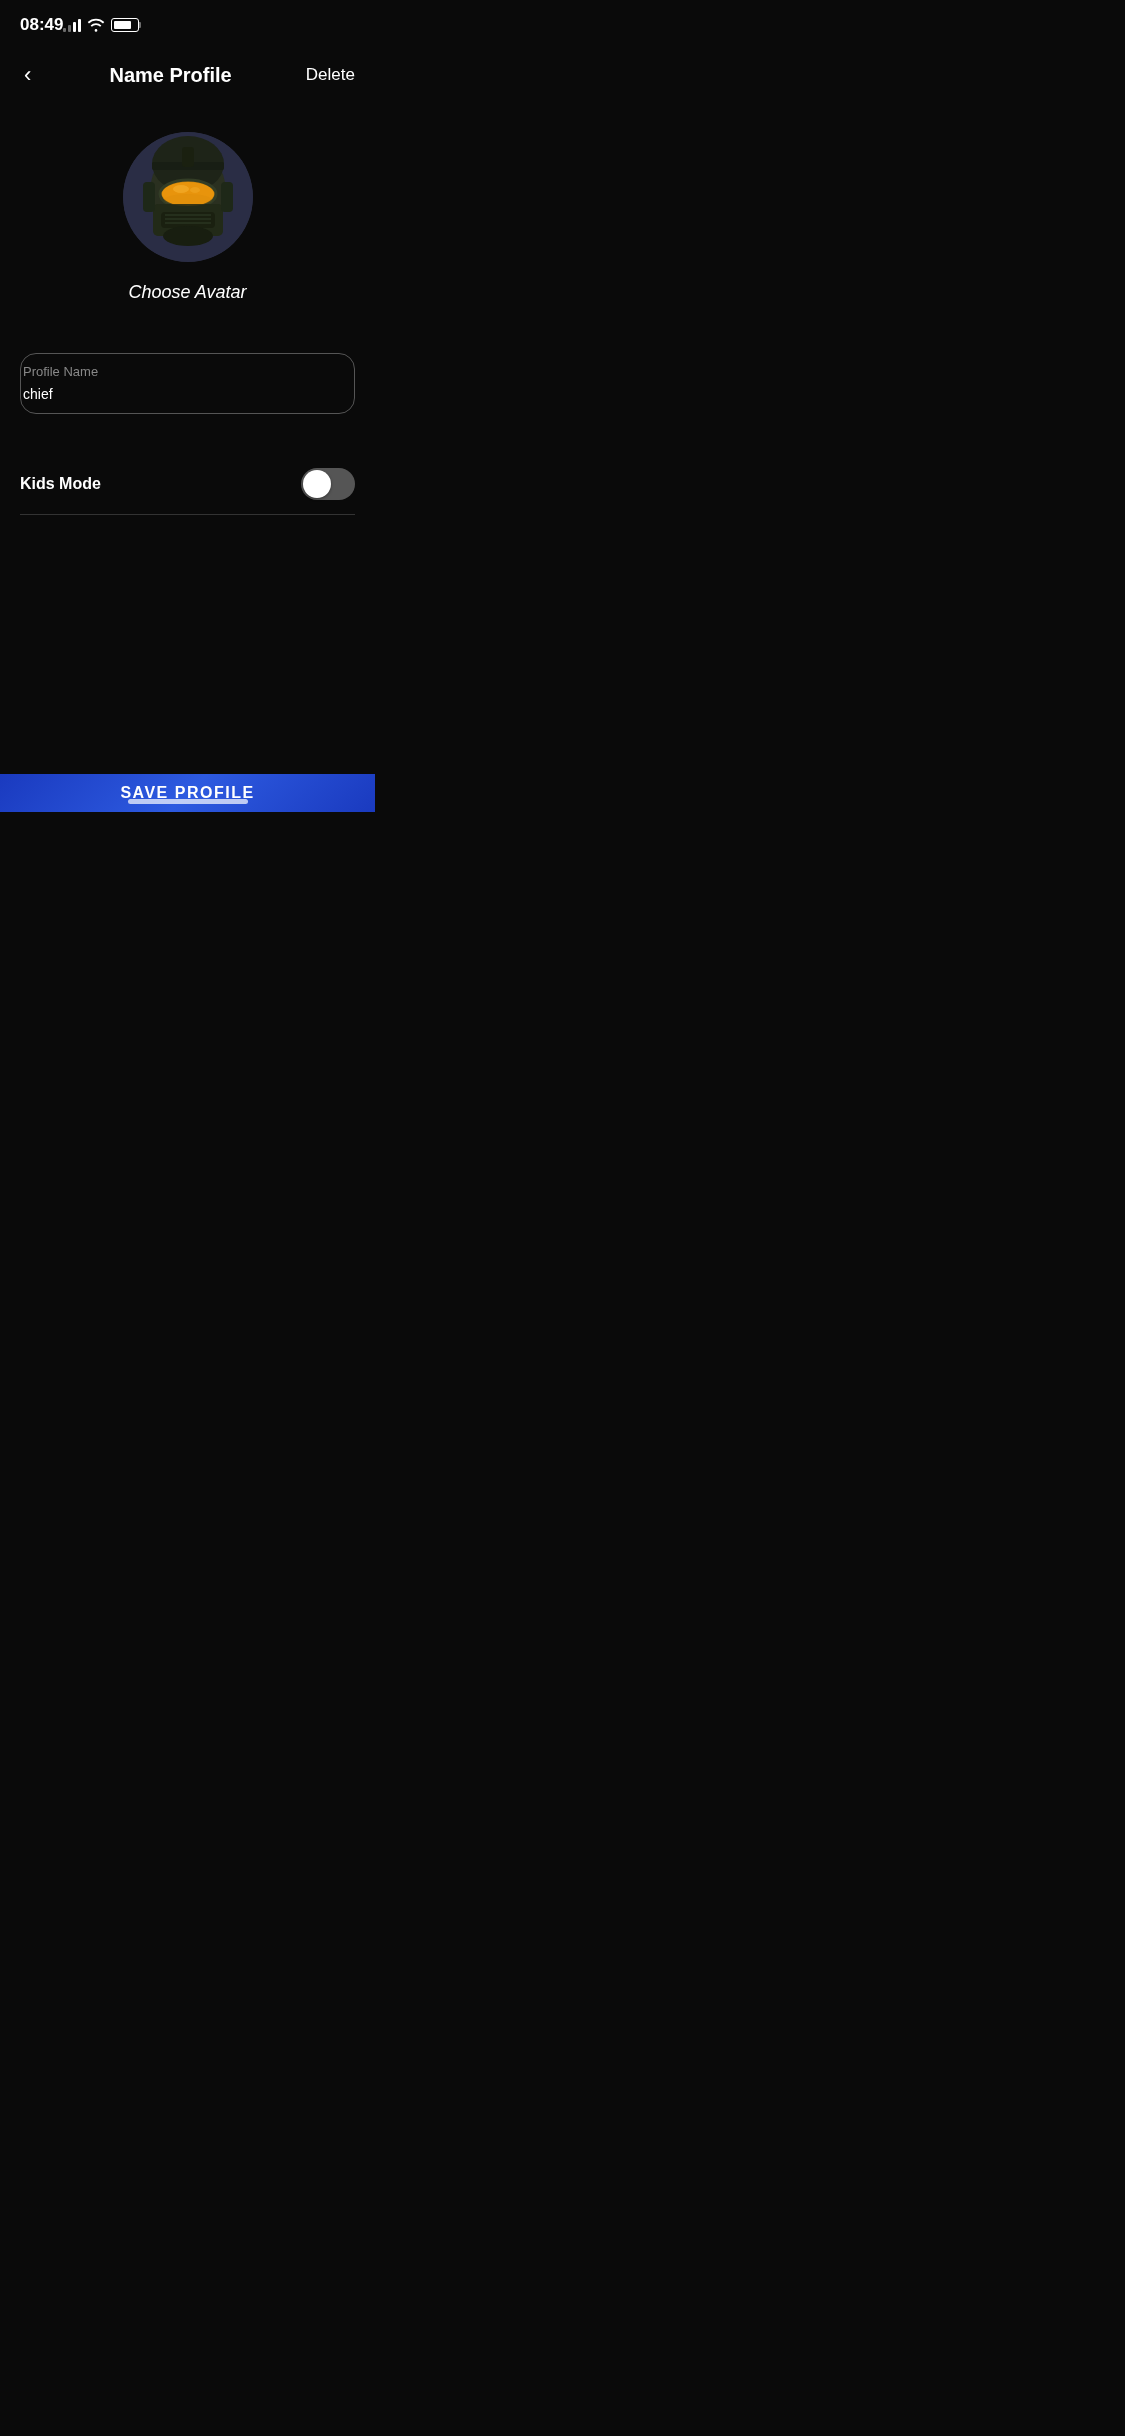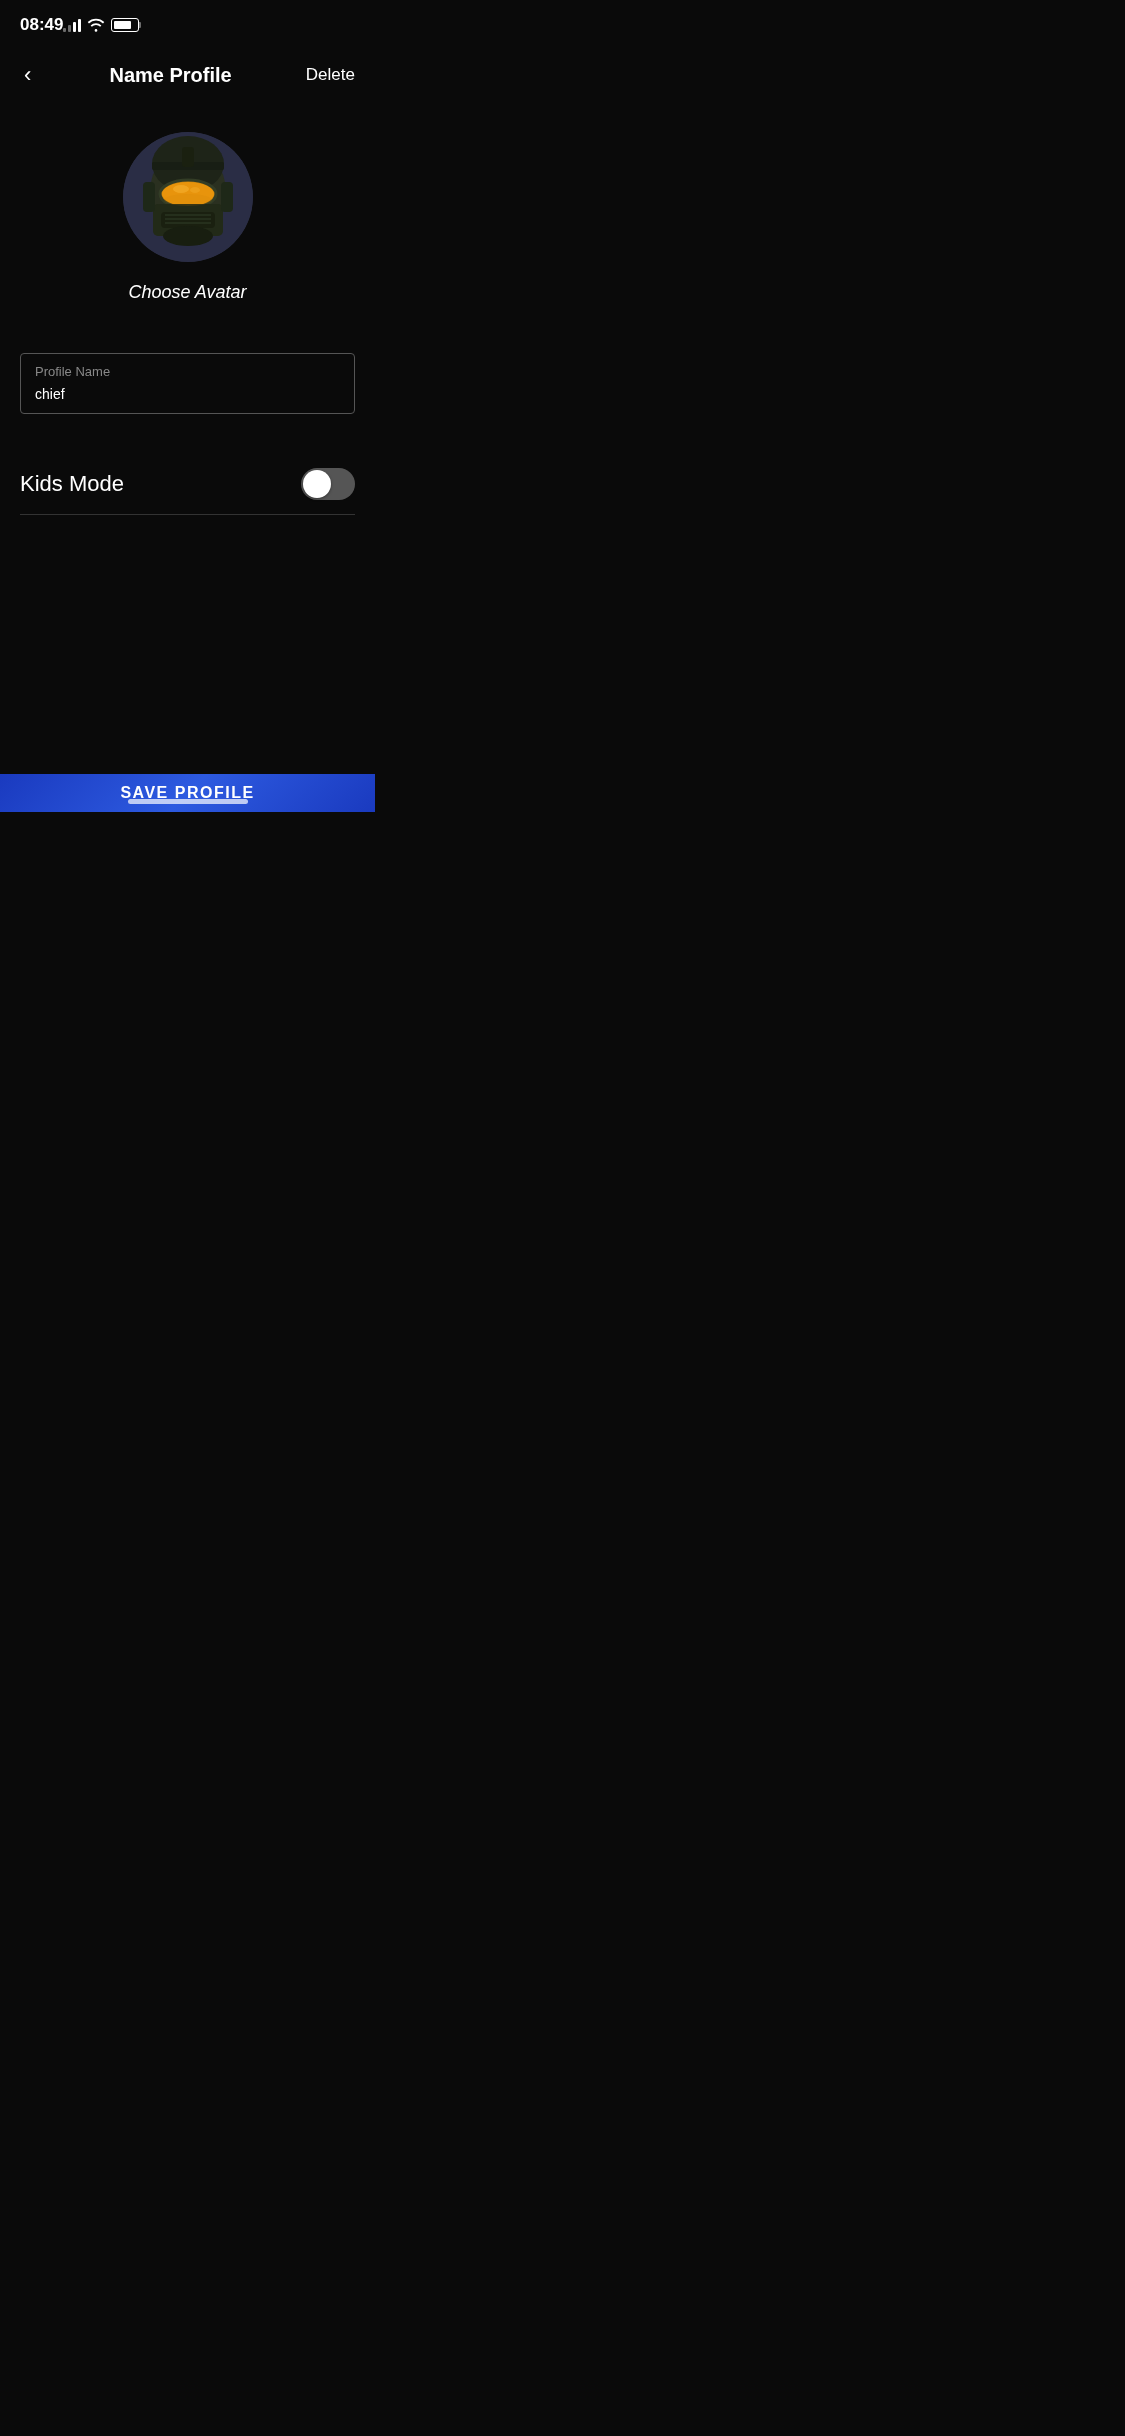--- a/index.html
+++ b/index.html
@@ -156,22 +156,22 @@
       font-style: italic;
     }
 
     .form-section {
       padding: 20px 20px;
       margin-top: 10px;
     }
 
     .input-group {
       border: 1px solid #555555;
-      border-radius: 4px;
-      padding: 10px 14px;
+      border-radius: 16px;
+      padding: 10px 2px;
       background: transparent;
     }
 
     .input-label {
       font-size: 13px;
       color: #888888;
       margin-bottom: 6px;
     }
 
     .profile-name-input {
@@ -189,23 +189,23 @@
     }
 
     .kids-mode-row {
       display: flex;
       justify-content: space-between;
       align-items: center;
       padding: 14px 0;
     }
 
     .kids-mode-label {
-      font-size: 22px;
-      color: #ffffff;
-      font-weight: 400;
+      font-size: 16px;
+      color: #ffffff;
+      font-weight: 700;
     }
 
     .toggle-switch {
       width: 54px;
       height: 32px;
       background: #555555;
       border-radius: 16px;
       position: relative;
       cursor: pointer;
     }

